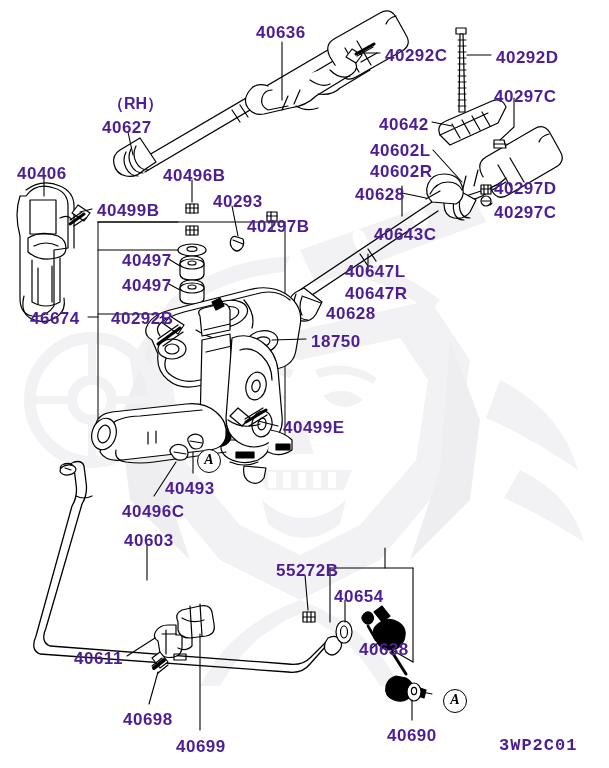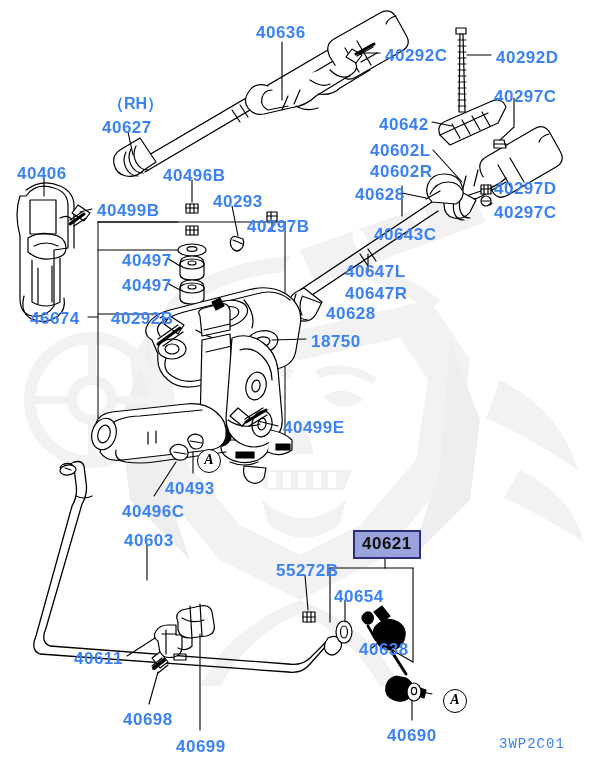--- a/index.html
+++ b/index.html
@@ -9,25 +9,25 @@
 
   
   #watermark{position:absolute;left:0;top:0;width:609px;height:768px;
              pointer-events:none;z-index:0;opacity:1;}
 
   
   #art{position:absolute;left:0;top:0;width:609px;height:768px;z-index:1;}
 
   
   #labels{position:absolute;left:0;top:0;width:609px;height:768px;z-index:3;}
-  .lbl{position:absolute;white-space:nowrap;color:#3b82f6;
+  .lbl{position:absolute;white-space:nowrap;color:#4c1d95;
        font-family:"Liberation Sans", sans-serif;
        font-size:17px;font-weight:700;letter-spacing:.5px;line-height:1;}
-  .lbl.code{font-family:"Liberation Mono", monospace;font-size:14px;
-            font-weight:400;letter-spacing:1px;text-align:center;}
+  .lbl.code{font-family:"Liberation Mono", monospace;font-size:17px;
+            font-weight:700;letter-spacing:1px;text-align:center;}
   .lbl.rh{font-size:16px;font-weight:700;letter-spacing:0;}
 
   
   .hl{position:absolute;box-sizing:border-box;
       background:#9aa3dc;border:2px solid #2b2f7a;
       padding:2px 7px 3px 7px;
       font-family:"Liberation Sans", sans-serif;
       font-size:17px;font-weight:700;letter-spacing:.5px;line-height:1.15;
       color:#111;z-index:4;}
 
@@ -496,18 +496,17 @@
     <span class="lbl" style="left:276px;top:562px">55272B</span>
     <span class="lbl" style="left:334px;top:588px">40654</span>
     <span class="lbl" style="left:359px;top:641px">40638</span>
     <span class="lbl" style="left:74px;top:650px">40611</span>
     <span class="lbl" style="left:123px;top:711px">40698</span>
     <span class="lbl" style="left:387px;top:727px">40690</span>
     <span class="lbl" style="left:176px;top:738px">40699</span>
     <span class="lbl code" style="left:499px;top:737px">3WP2C01</span>
   </div>
 
-  <div class="hl" style="left: 353px; top: 530px; background: rgb(154, 163, 220); border-color: rgb(43, 47, 122);">40621</div>
 
   <div class="circ" style="left:197px;top:449px">A</div>
   <div class="circ" style="left:443px;top:689px">A</div>
 
 </div>
 
 </body></html>

